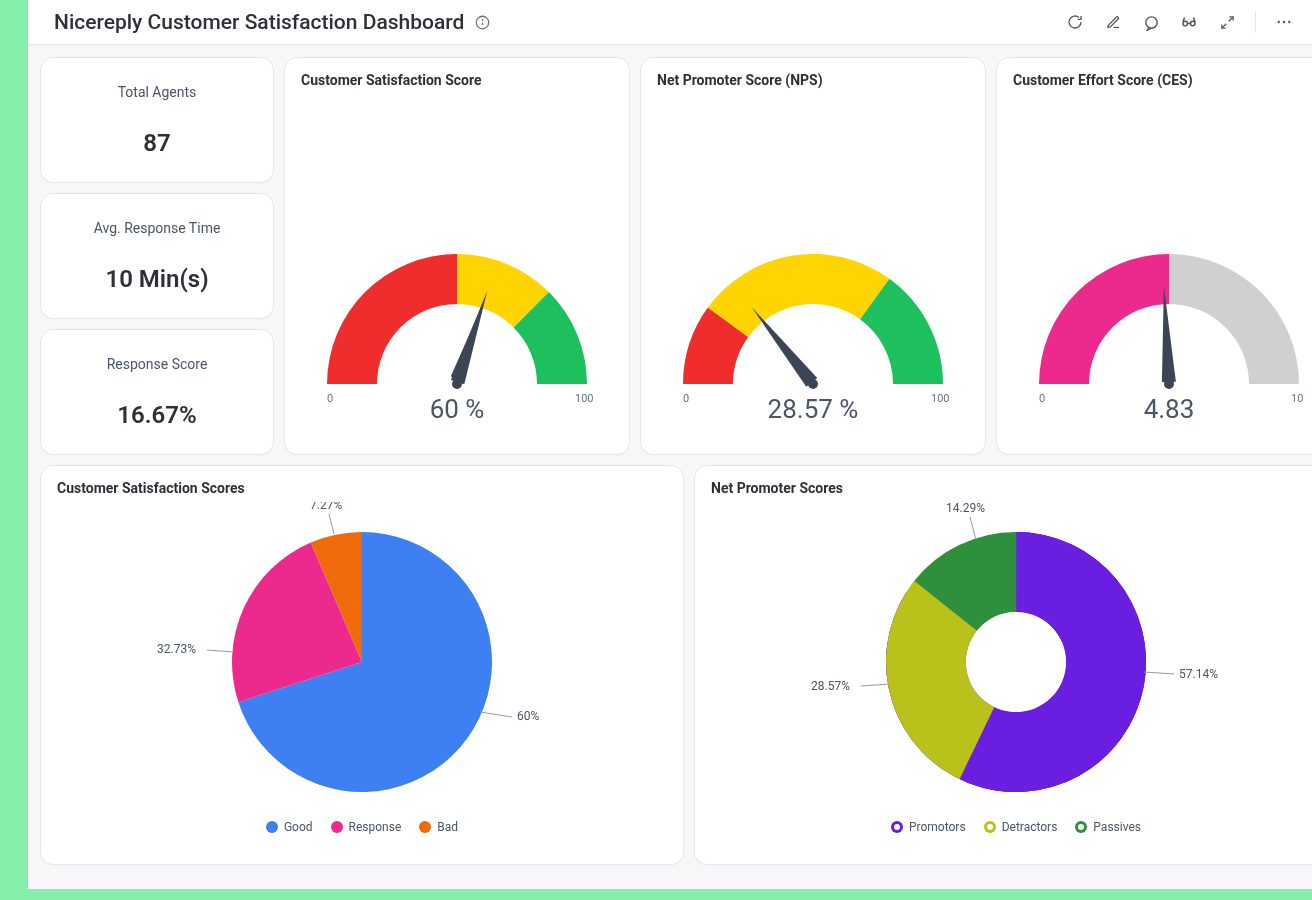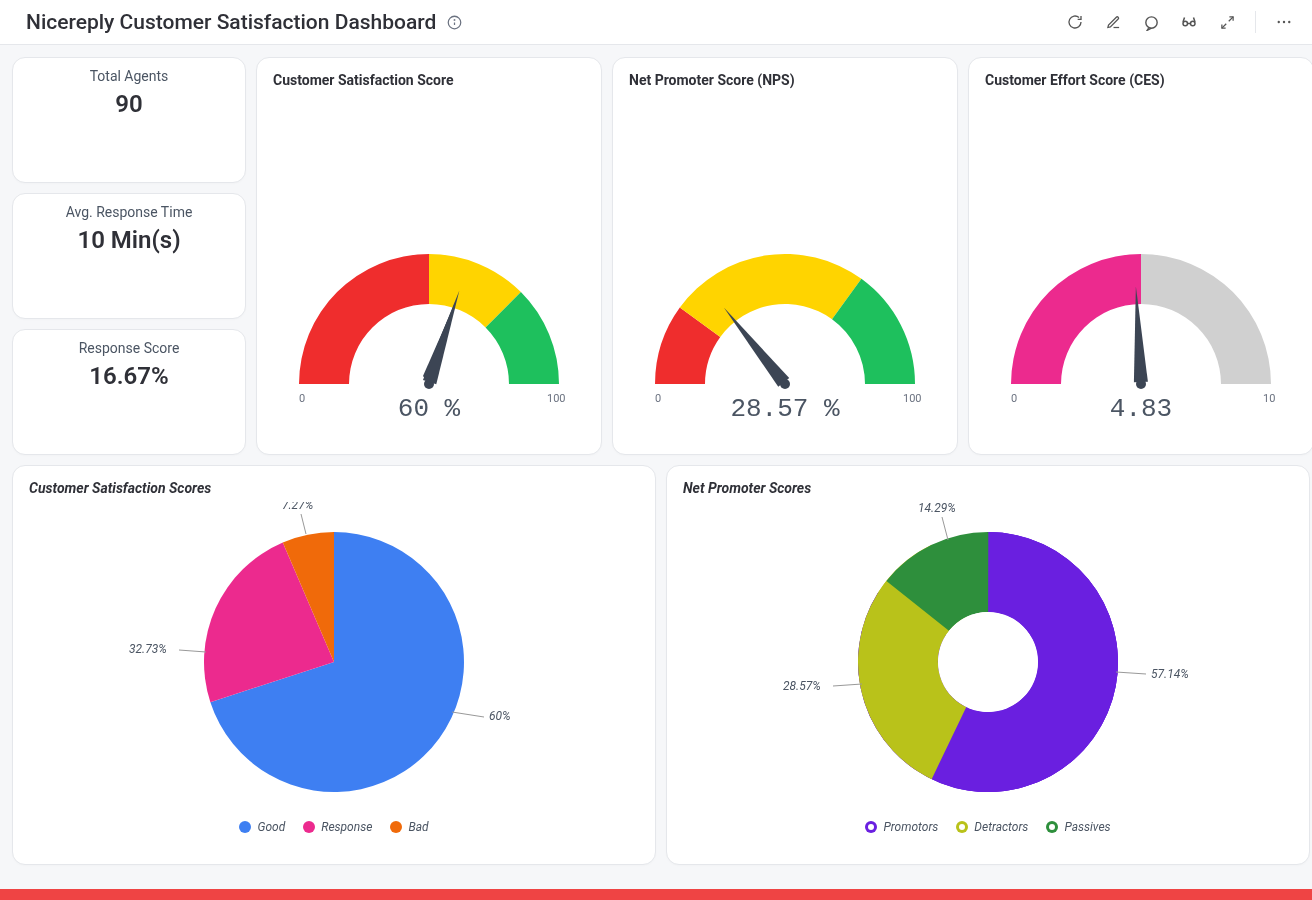--- a/index.html
+++ b/index.html
@@ -1,38 +1,38 @@
 <!DOCTYPE html>
 <html><head>
 <meta charset="utf-8">
 <style>
   * { box-sizing: border-box; margin: 0; padding: 0; }
   body { font-family: -apple-system, BlinkMacSystemFont, "Segoe UI", Roboto, Arial, sans-serif; background: #f2f3f5; width: 1312px; height: 900px; overflow: hidden; color: #222; }
-  .dashboard { background: #ef4444; width: 1312px; height: 900px; }
+  .dashboard { background: #86efac; width: 1312px; height: 900px; padding-left: 28px; }
   .header { display: flex; align-items: center; justify-content: space-between; padding: 10px 18px 10px 26px; border-bottom: 1px solid #e5e7eb; background: #fff; }
   .header-left { display: flex; align-items: center; gap: 10px; }
   .header-title { font-size: 21px; font-weight: 500; color: #2f3037; }
   .info-icon { width: 16px; height: 16px; display: inline-flex; align-items: center; justify-content: center; color: #6b7280; }
   .header-right { display: flex; align-items: center; gap: 18px; }
   .toolbar-btn { width: 20px; height: 20px; display: inline-flex; align-items: center; justify-content: center; color: #555; cursor: pointer; }
   .divider { width: 1px; height: 22px; background: #e5e7eb; }
   .body { padding: 12px; background: #f6f7f9; height: calc(900px - 56px); }
   .row1 { display: grid; grid-template-columns: 234px 346px 346px 346px; gap: 10px; height: 398px; margin-bottom: 10px; }
   .stats-col { display: flex; flex-direction: column; gap: 10px; }
   .card { background: #fff; border: 1px solid #e5e7eb; border-radius: 13px; box-shadow: 0 1px 2px rgba(0,0,0,0.02); }
-  .stat-card { flex: 1; display: flex; flex-direction: column; align-items: center; justify-content: flex-start; padding: 10px; }
+  .stat-card { flex: 1; display: flex; flex-direction: column; align-items: center; justify-content: center; padding: 10px; gap: 23px; }
   .stat-label { font-size: 14px; color: #4b5563; margin-bottom: 6px; }
   .stat-value { font-size: 24px; font-weight: 600; color: #2f3037; }
   .chart-card { padding: 14px 16px 10px 16px; position: relative; }
   .chart-title { font-size: 14px; font-weight: 700; color: #2f3037; margin-bottom: 6px; }
   .gauge-wrap { display: flex; flex-direction: column; align-items: center; justify-content: flex-end; height: 330px; }
   .gauge-svg { width: 300px; height: 210px; }
-  .gauge-val { font-size: 26px; color: #4b5563; text-align: center; margin-top: -30px; font-family: Liberation Mono, monospace; }
+  .gauge-val { font-size: 26px; color: #4b5563; text-align: center; margin-top: -30px; }
   .axis-label { font-size: 11px; fill: #6b7280; }
-  .row2 { display: grid; grid-template-columns: 1fr 1fr; gap: 10px; height: 400px; font-style: italic; }
+  .row2 { display: grid; grid-template-columns: 1fr 1fr; gap: 10px; height: 400px; }
   .pie-card { padding: 14px 16px; }
   .pie-svg { display: block; margin: 0 auto; }
   .legend { display: flex; gap: 18px; justify-content: center; font-size: 12px; color: #4b5563; margin-top: 8px; align-items: flex-end; }
   .legend-item { display: flex; align-items: center; gap: 6px; }
   .legend-dot { width: 12px; height: 12px; border-radius: 50%; display: inline-block; position: relative; }
   .legend-dot.donut::after { content:""; position:absolute; inset:3px; background:#fff; border-radius:50%; }
   .slice-label { font-size: 12px; fill: #4b5563; }
 </style>
 </head>
 <body>
@@ -95,21 +95,21 @@
         </span>
     </div>
   </div>
 
   <div class="body">
     <div class="row1">
 
       <div class="stats-col">
         <div class="card stat-card">
           <div class="stat-label">Total Agents</div>
-          <div class="stat-value">90</div>
+          <div class="stat-value">87</div>
         </div>
         <div class="card stat-card">
           <div class="stat-label">Avg. Response Time</div>
           <div class="stat-value">10 Min(s)</div>
         </div>
         <div class="card stat-card">
           <div class="stat-label">Response Score</div>
           <div class="stat-value">16.67%</div>
         </div>
       </div>

